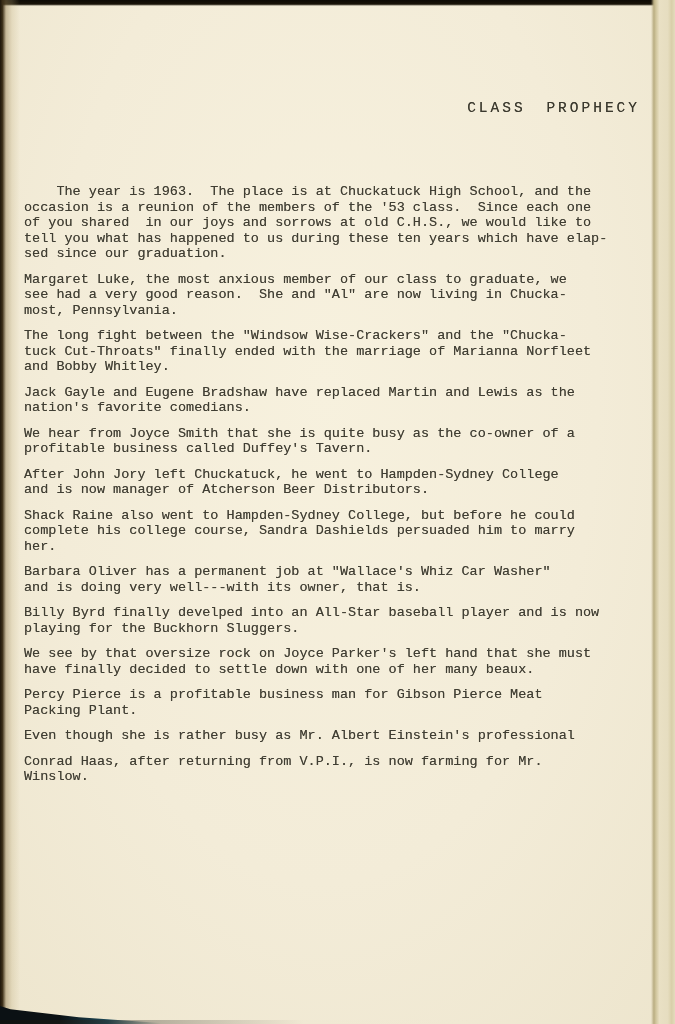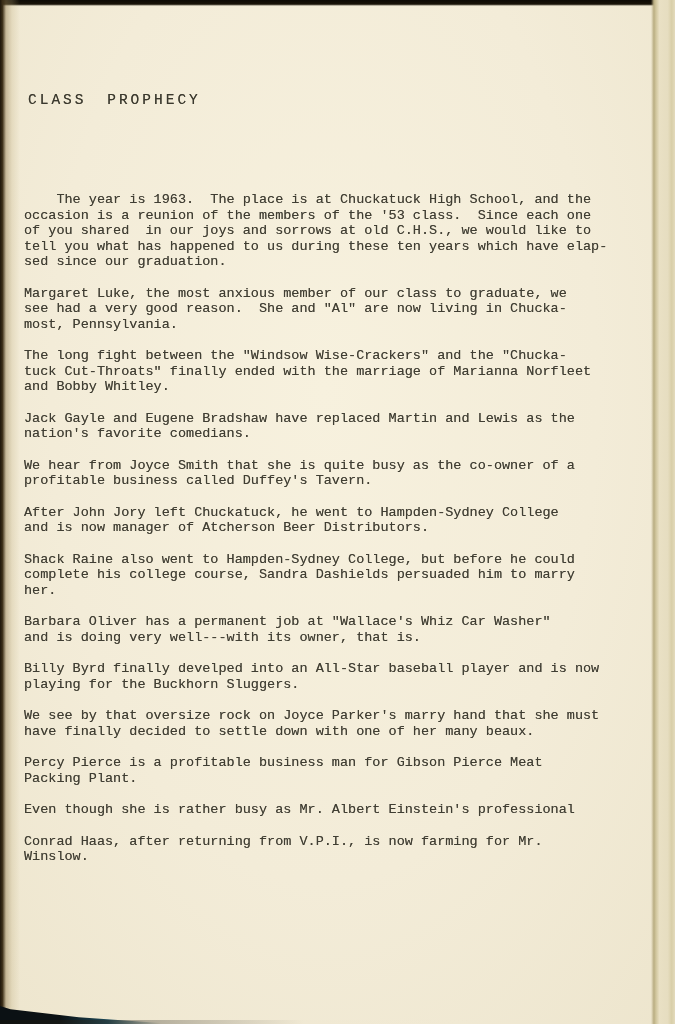--- a/index.html
+++ b/index.html
@@ -61,40 +61,40 @@
     left: 0; bottom: 0;
     width: 100%;
     height: 4px;
     background: linear-gradient(to right, rgba(20,18,10,0.55) 0%, rgba(235,227,205,0.15) 45%, rgba(240,233,212,0) 70%);
   }
   .title {
     position: absolute;
     top: 88px;
     left: 24px;
     width: 604px;
-    margin: 4px;
-    text-align: left;
+    margin: 12px;
+    text-align: right;
     font-size: 14.5px;
     font-weight: normal;
     letter-spacing: 3px;
     word-spacing: 9px;
     color: #3b392e;
     text-shadow: 0 0 0.5px rgba(59,57,46,0.7);
   }
   .doc-body {
     position: absolute;
     top: 176px;
     left: 24px;
     width: 620px;
     color: #403e33;
     font-size: 13.5px;
     line-height: 15.5px;
     text-shadow: 0 0 0.5px rgba(64,62,51,0.65);
   }
-  .para { margin: 16px 0 10px 0; }
+  .para { margin: 8px 0 10px 0; }
   .line { white-space: pre; }
 </style>
 </head>
 <body>
 
 <div class="scan">
   <div class="top-edge"></div>
   <div class="right-edge"></div>
   <div class="left-edge"></div>
   <div class="bottom-wedge"></div>
@@ -139,21 +139,21 @@
       </div>
       <div class="para">
         <div class="line">Barbara Oliver has a permanent job at "Wallace's Whiz Car Washer"</div>
         <div class="line">and is doing very well---with its owner, that is.</div>
       </div>
       <div class="para">
         <div class="line">Billy Byrd finally develped into an All-Star baseball player and is now</div>
         <div class="line">playing for the Buckhorn Sluggers.</div>
       </div>
       <div class="para">
-        <div class="line">We see by that oversize rock on Joyce Parker's marry hand that she must</div>
+        <div class="line">We see by that oversize rock on Joyce Parker's left hand that she must</div>
         <div class="line">have finally decided to settle down with one of her many beaux.</div>
       </div>
       <div class="para">
         <div class="line">Percy Pierce is a profitable business man for Gibson Pierce Meat</div>
         <div class="line">Packing Plant.</div>
       </div>
       <div class="para">
         <div class="line">Even though she is rather busy as Mr. Albert Einstein's professional</div>
       </div>
       <div class="para">

